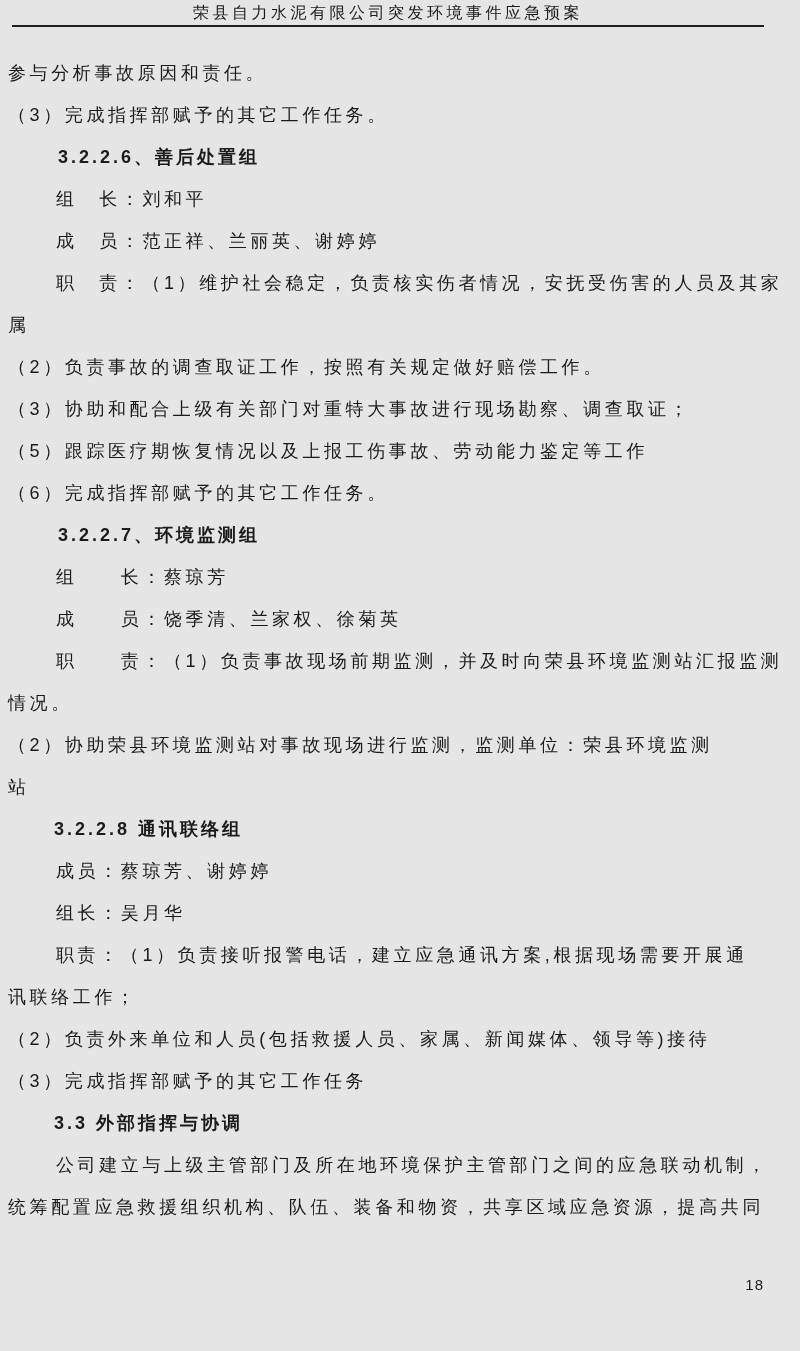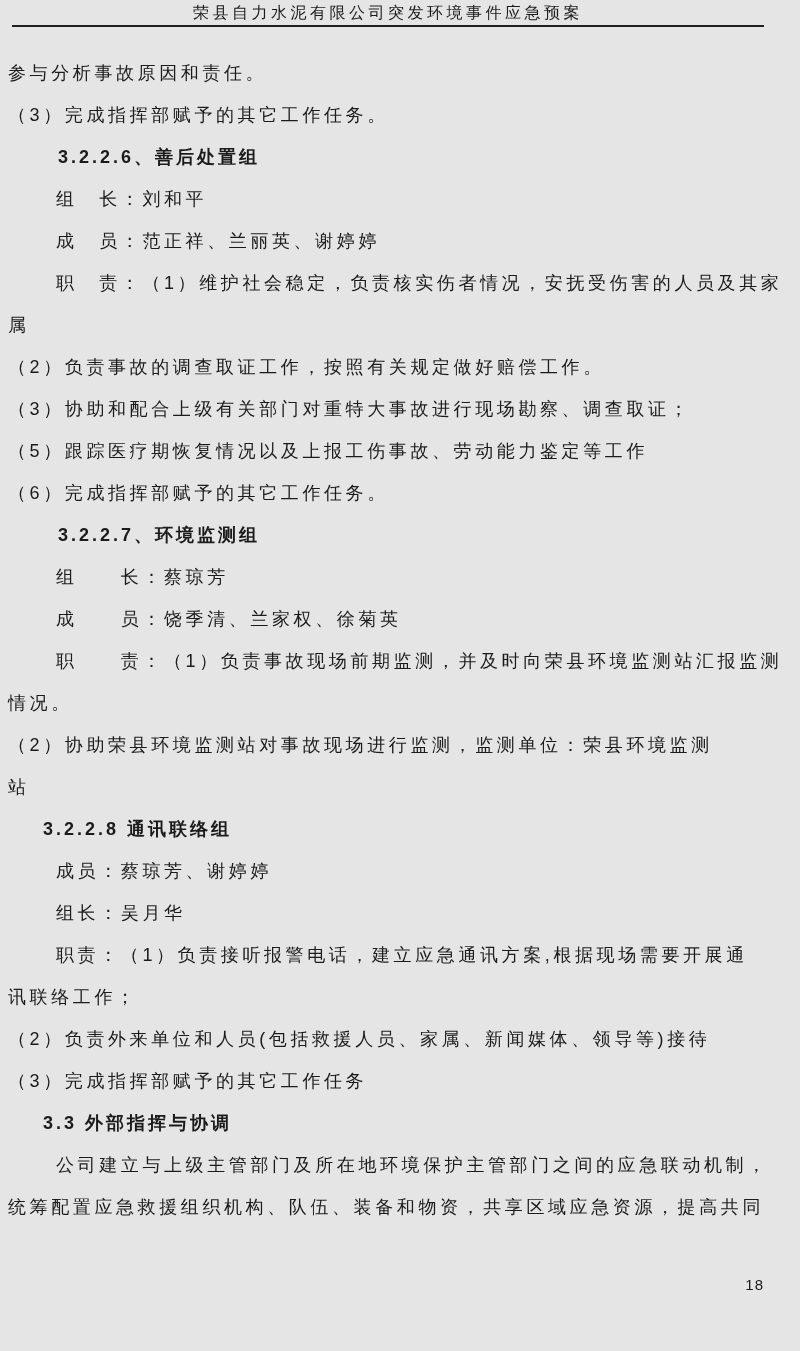--- a/index.html
+++ b/index.html
@@ -33,21 +33,21 @@
     height: 42px;
     line-height: 42px;
     font-size: 18px;
     letter-spacing: 3.6px;
     white-space: pre;
   }
   .line.flush   { margin-left: 0; }
   .line.indent  { }
   .line.label   { margin-left: 48px; }
   .line.heading { margin-left: 50px; font-weight: 700; letter-spacing: 3px; }
-  .line.heading2{ margin-left: 35px; font-weight: 700; letter-spacing: 3px; }
+  .line.heading2{ margin-left: 46px; font-weight: 700; letter-spacing: 3px; }
   .page-number {
     position: absolute;
     top: 1276px;
     right: 36px;
     font-size: 15px;
     letter-spacing: 1px;
   }
 </style>
 </head>
 <body>

